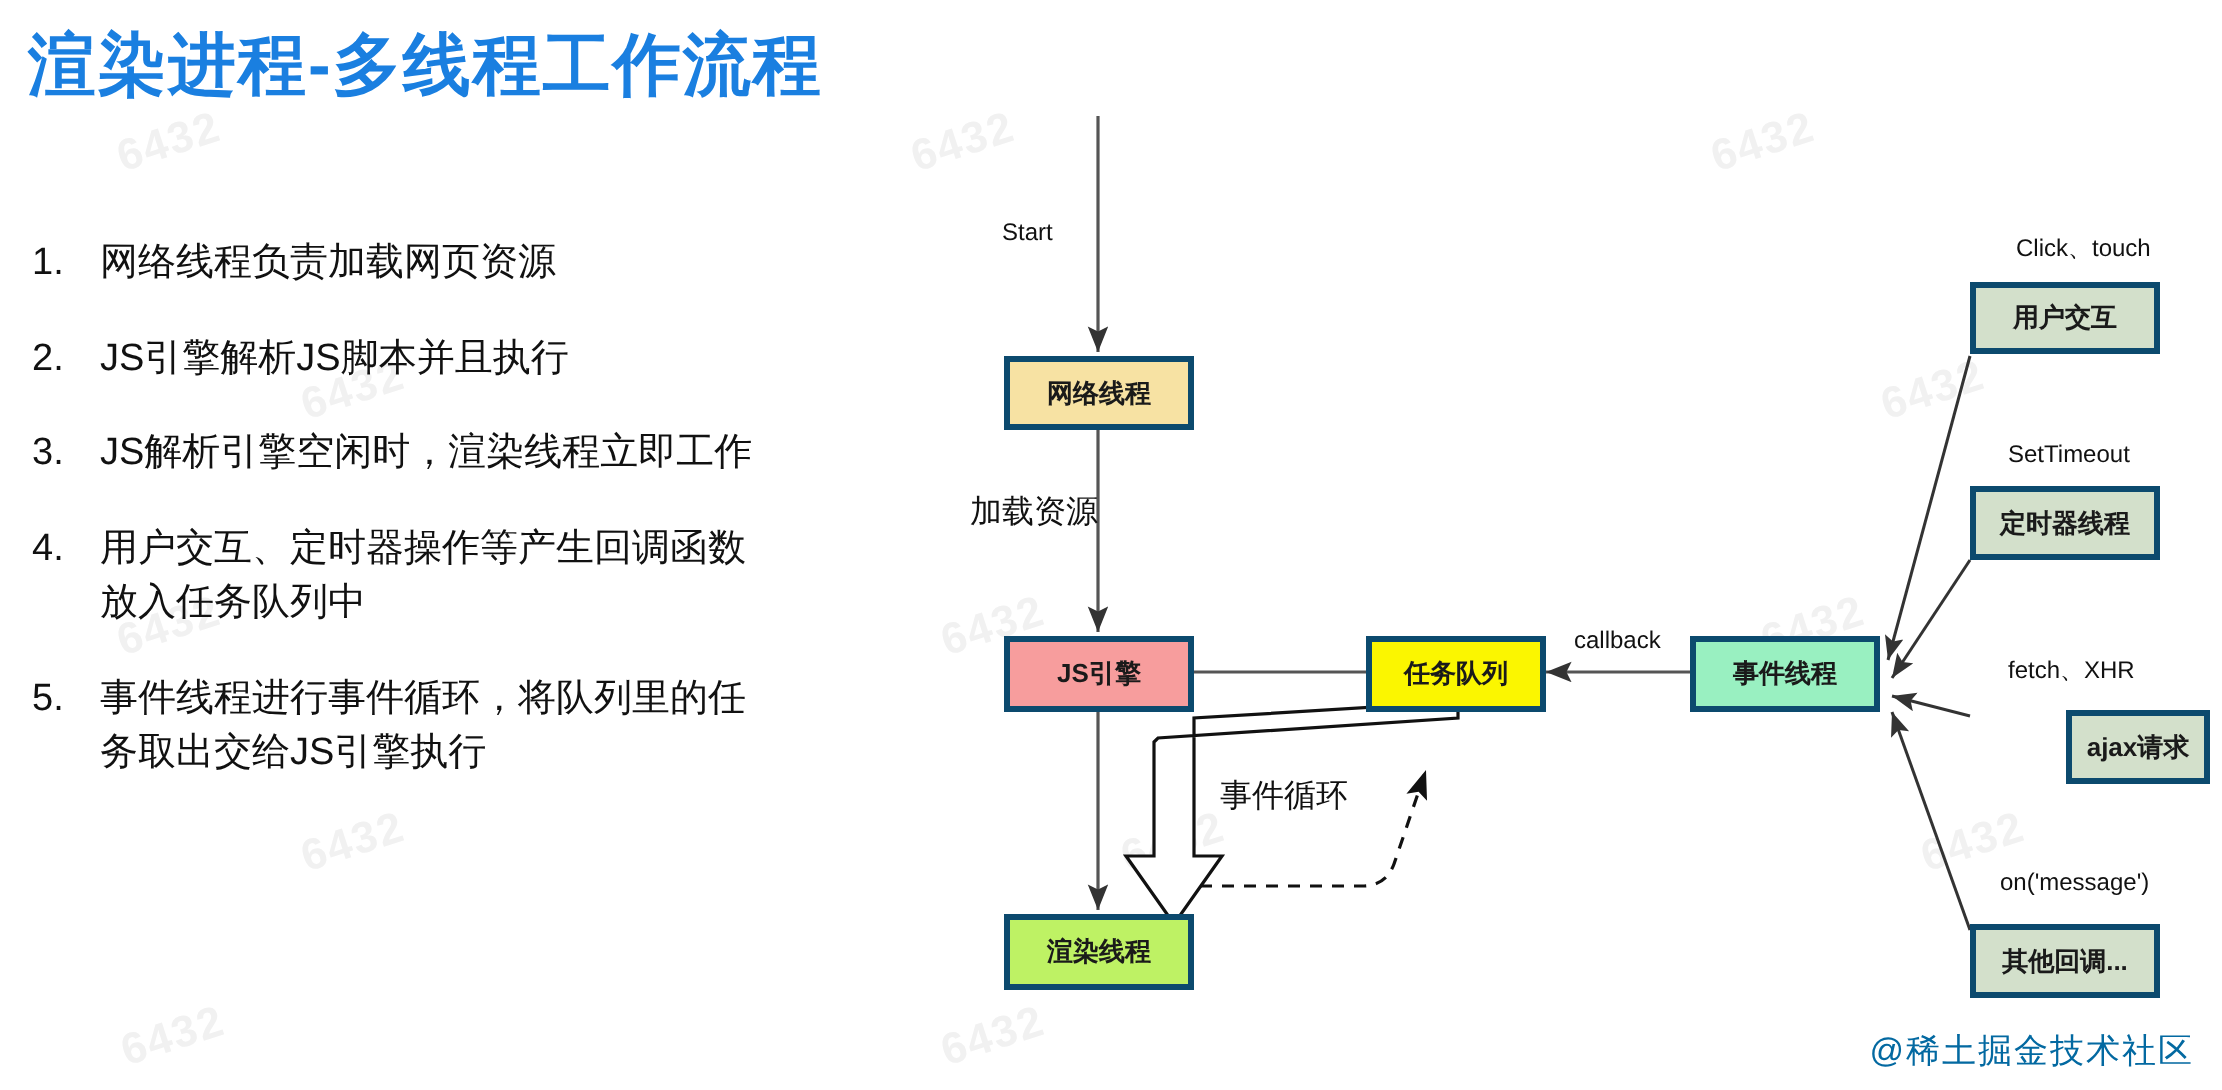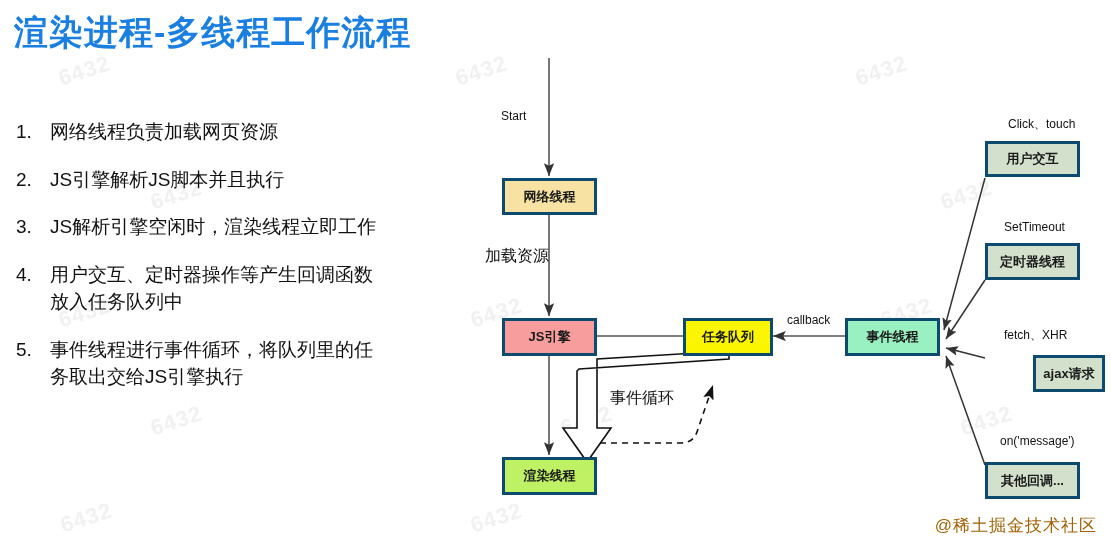--- a/index.html
+++ b/index.html
@@ -31,21 +31,21 @@
     color: #f1f1f1;
     transform: rotate(-18deg);
     white-space: nowrap;
     letter-spacing: 1px;
   }
   .wm-corner {
     position: absolute;
     right: 14px;
     bottom: 8px;
     font-size: 17px;
-    color: #a16207;
+    color: #0369a1;
     font-family: "Liberation Sans", sans-serif;
     white-space: nowrap;
     letter-spacing: 1px;
   }
 
   
   #left-panel {
     position: absolute;
     left: 0; top: 0;
     width: 455px; height: 545px;

